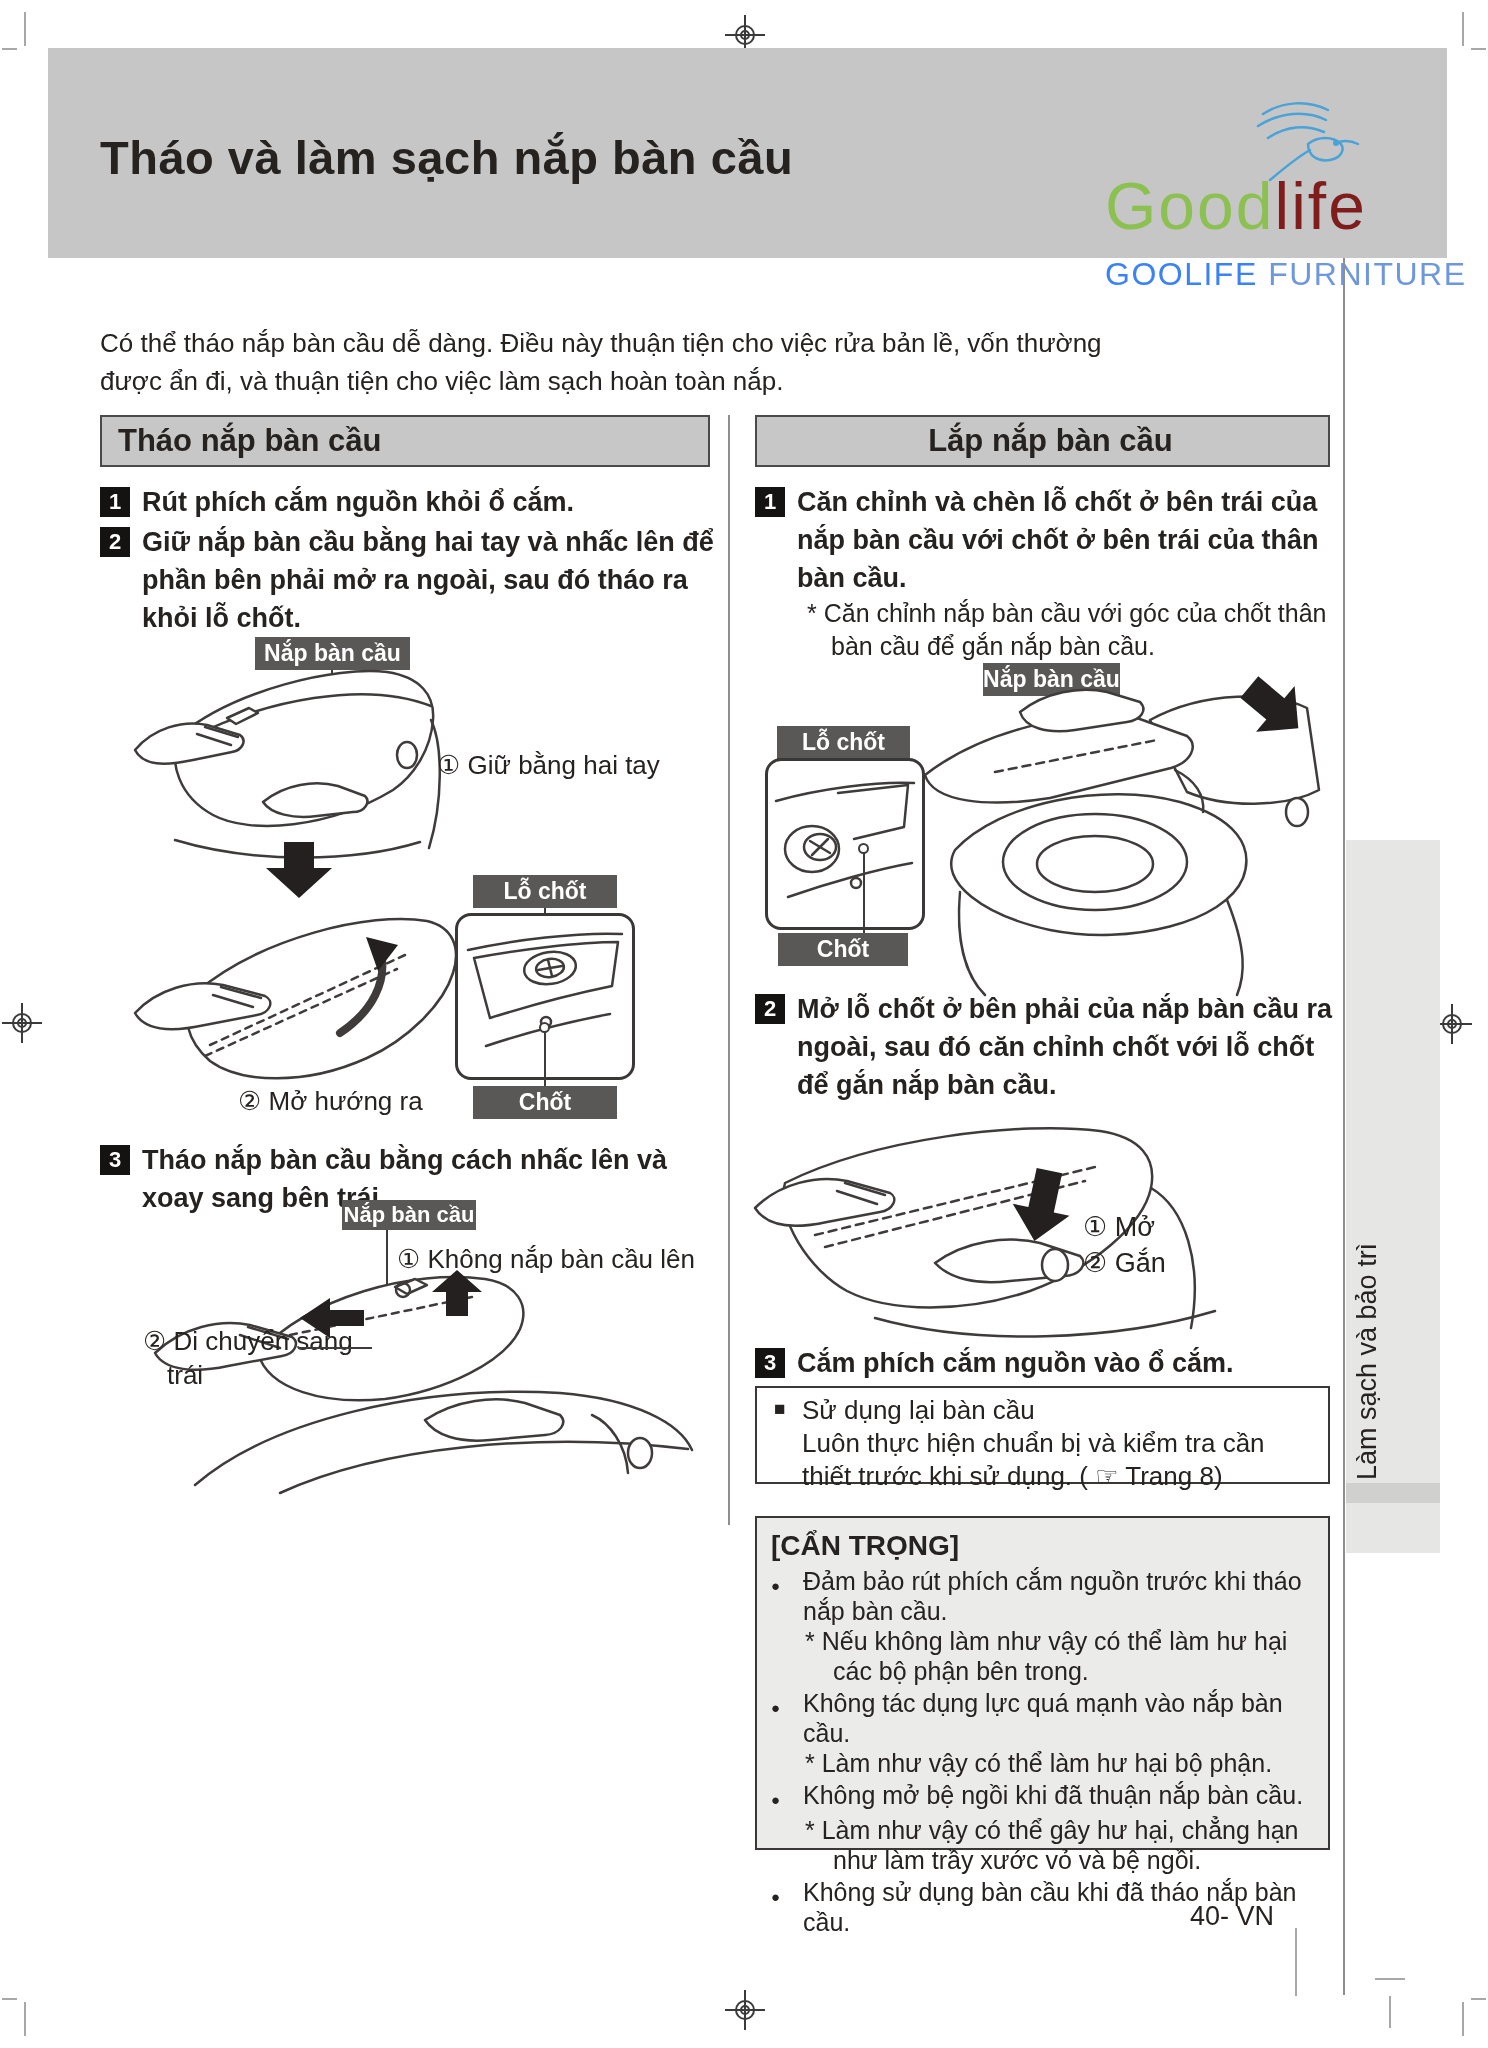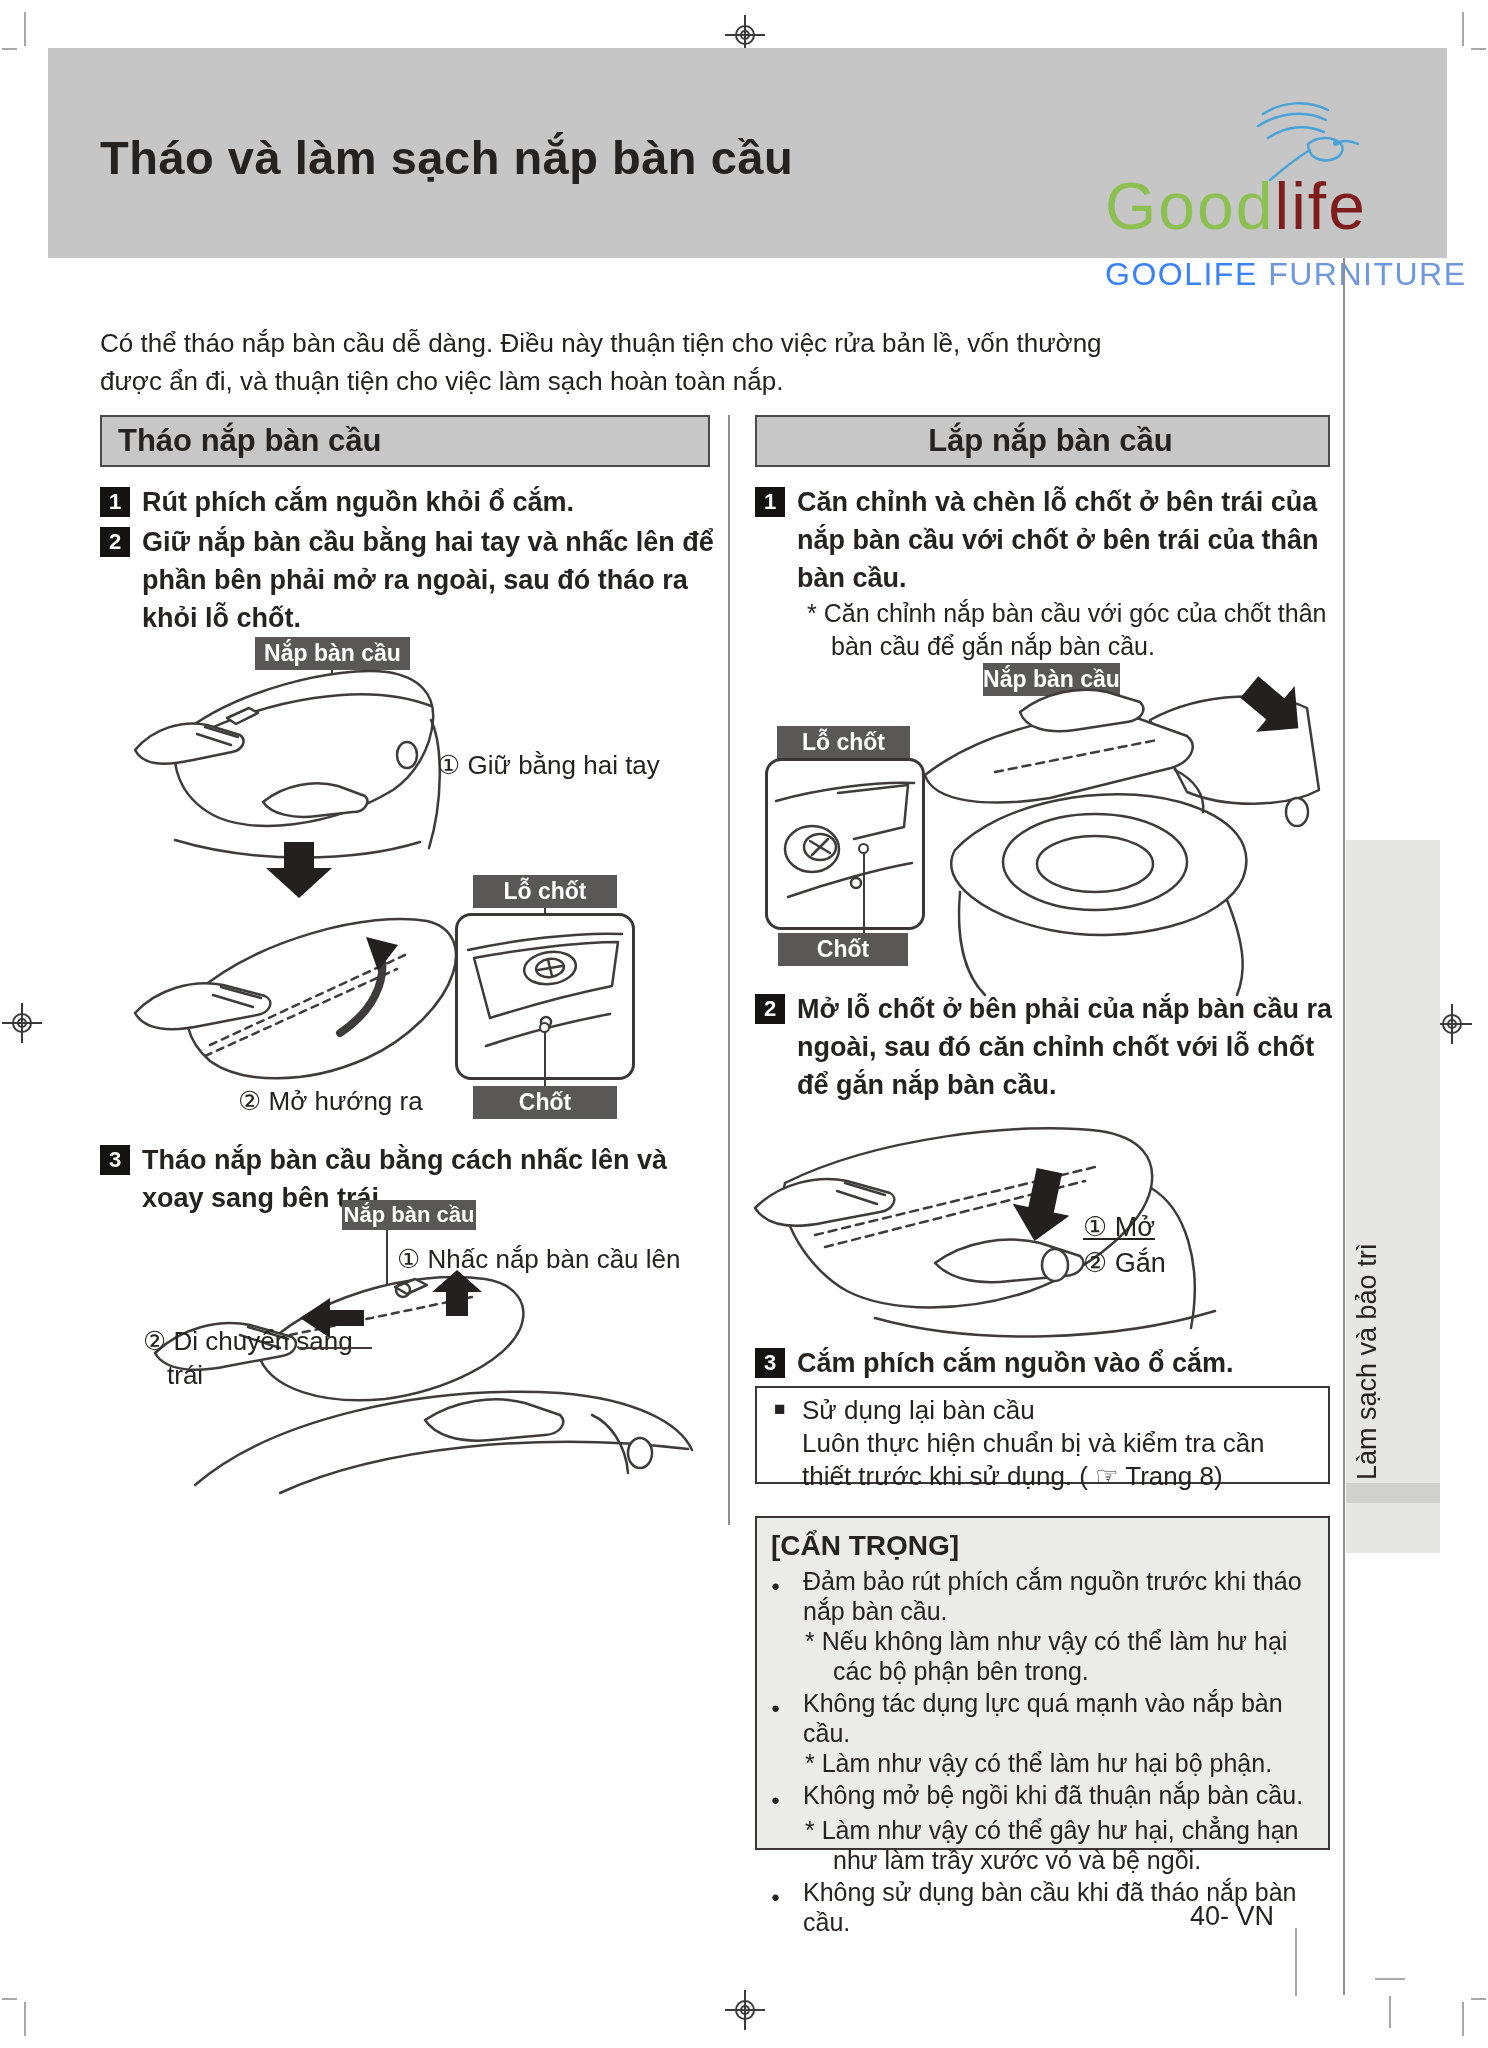--- a/index.html
+++ b/index.html
@@ -191,21 +191,21 @@
     <path class="fillw" d="M255,52 l20,-8 l12,6 l-20,9 Z"></path>
     <circle cx="263" cy="55" r="7"></circle>
     <path d="M55,250 C130,185 280,150 420,158 C495,164 540,188 552,215"></path>
     <path d="M140,258 C240,212 400,196 548,214"></path>
     <path d="M452,180 C470,188 486,210 488,238"></path>
     <ellipse class="fillw" cx="500" cy="218" rx="12" ry="15"></ellipse>
     <path class="fillw" d="M285,185 C315,165 355,160 385,168 L420,180 C428,188 420,199 405,200 L350,205 C318,208 295,200 285,185 Z"></path>
     <path class="fillw" d="M15,118 C42,92 80,84 110,90 L152,102 C160,108 155,119 142,121 L88,131 C55,138 25,136 15,118 Z"></path>
     <path d="M108,92 L148,104 M100,100 L140,113"></path>
   </svg>
-  <div class="annot" style="left:397px;top:1244px;">① Nhấc nắp bàn cầu lên</div>
+  <div class="annot" style="left:397px;top:1244px;">① Không nắp bàn cầu lên</div>
   <svg class="fig" style="left:432px;top:1270px;" width="50" height="46" viewBox="0 0 50 46">
     <polygon class="solid" points="14,46 36,46 36,22 50,22 25,0 0,22 14,22"></polygon>
   </svg>
   <svg class="fig" style="left:300px;top:1298px;" width="64" height="40" viewBox="0 0 64 40">
     <polygon class="solid" points="64,12 30,12 30,0 0,20 30,40 30,28 64,28"></polygon>
   </svg>
   <div class="annot" style="left:143px;top:1326px;">② Di chuyển sang</div>
   <div class="annot" style="left:167px;top:1360px;">trái</div>
   <div class="leader-h" style="left:298px;top:1347px;width:74px;"></div>
 
@@ -268,21 +268,21 @@
     <path class="fillw" d="M0,95 C25,70 62,62 92,68 L135,80 C144,85 138,97 125,99 L72,109 C40,116 12,114 0,95 Z"></path>
     <path d="M90,70 L130,82 M82,78 L122,91"></path>
     <path class="fillw" d="M180,150 C210,128 252,122 285,130 L325,143 C333,150 326,162 310,163 L255,168 C222,172 195,166 180,150 Z"></path>
     <path d="M396,75 C430,95 448,150 436,215"></path>
     <ellipse class="fillw" cx="300" cy="152" rx="13" ry="16"></ellipse>
     <path d="M120,205 C220,233 360,228 460,198"></path>
     <g transform="translate(268,52) rotate(12)">
       <polygon class="solid" points="14,0 40,0 40,40 56,40 27,72 -2,40 14,40"></polygon>
     </g>
   </svg>
-  <div class="annot" style="left:1083px;top:1211px;font-size:27px;text-decoration:underline;">① Mở</div>
+  <div class="annot" style="left:1083px;top:1211px;font-size:27px;">① Mở</div>
   <div class="annot" style="left:1083px;top:1247px;font-size:27px;">② Gắn</div>
 
   <div class="abs step" style="left:755px;top:1344px;width:580px;">
     <span class="badge">3</span>
     <span>Cắm phích cắm nguồn vào ổ cắm.</span>
   </div>
 
   <div class="notebox" style="left:755px;top:1386px;width:575px;height:98px;">
     <span class="abs" style="left:17px;top:10px;font-size:19px;">■</span>
     <div class="abs" style="left:45px;top:6px;font-size:26px;line-height:33px;">Sử dụng lại bàn cầu</div>

